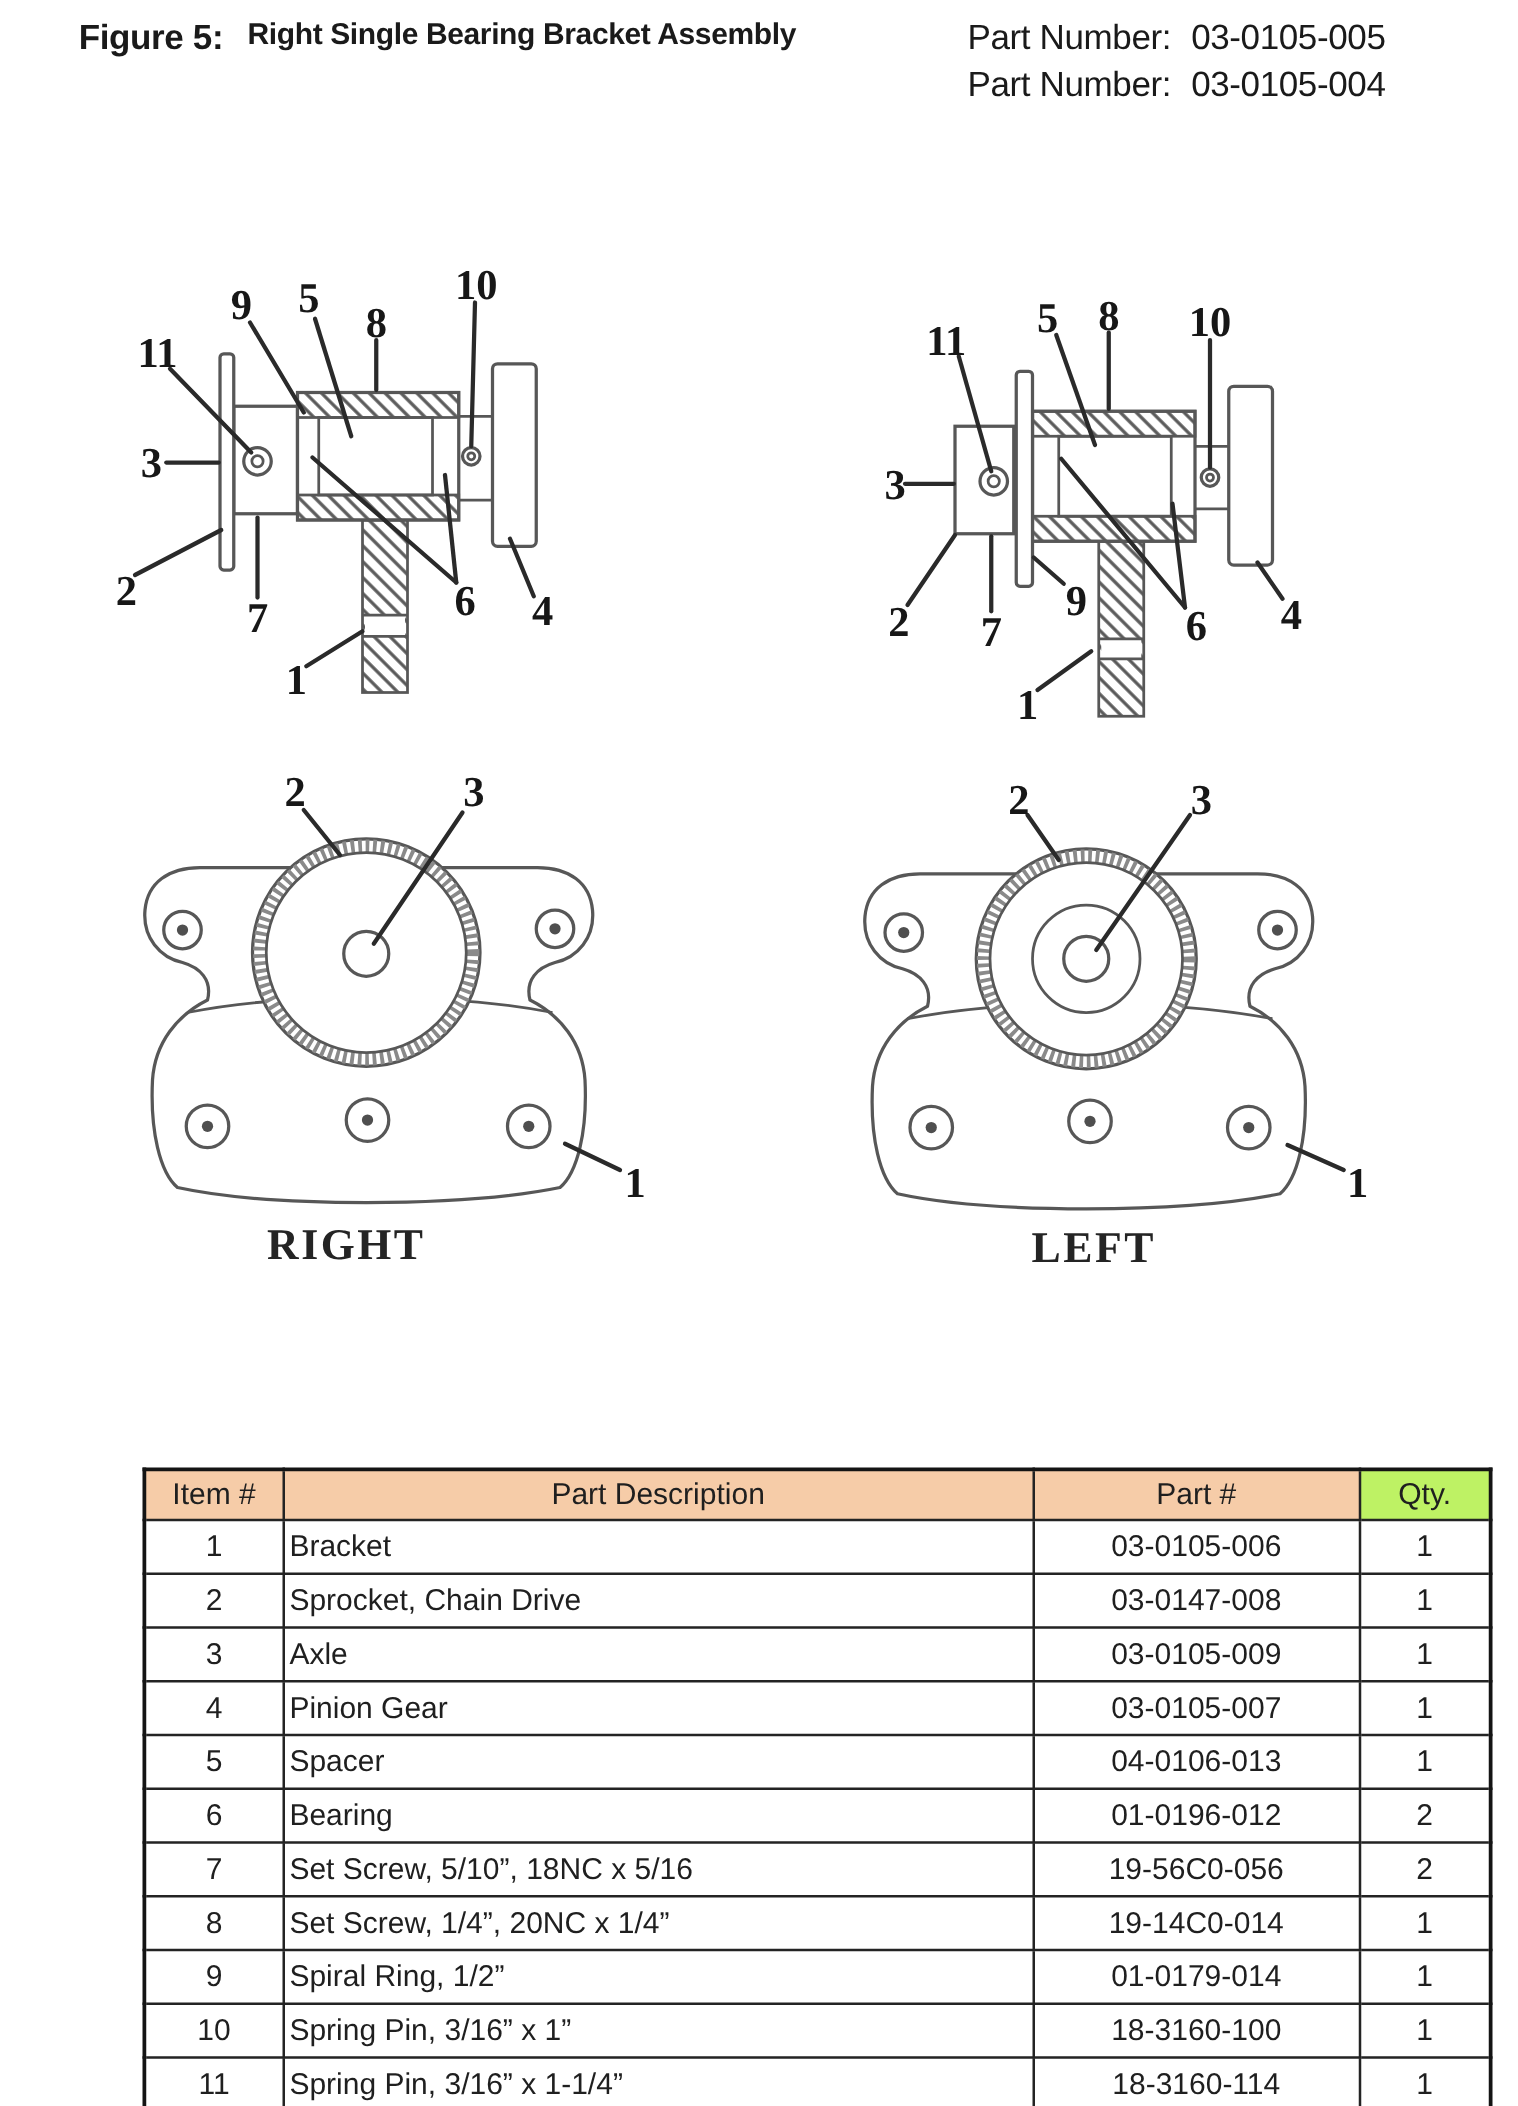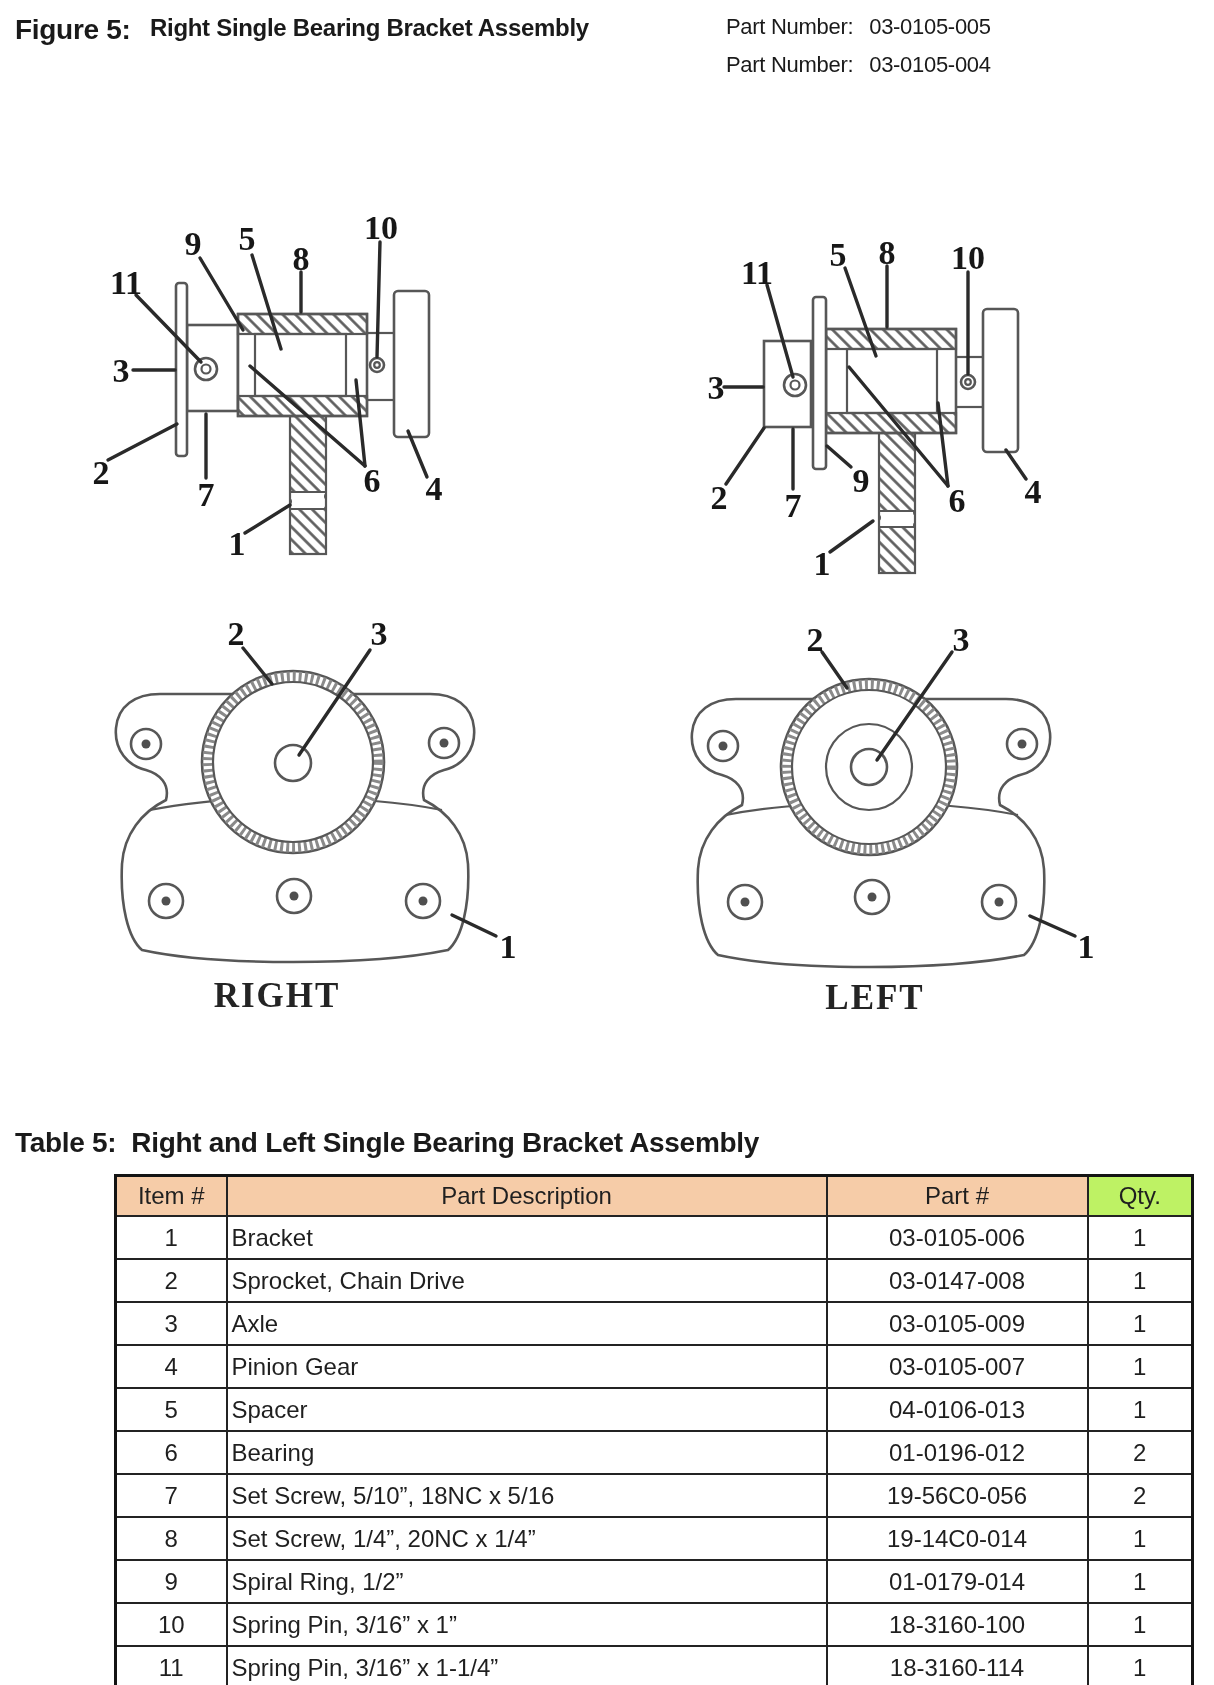--- a/index.html
+++ b/index.html
@@ -5,26 +5,26 @@
   html,body{margin:0;padding:0;background:#ffffff;}
   #page{
     position:relative;
     width:1214px;
     height:1685px;
     background:#ffffff;
     font-family:"Liberation Sans", sans-serif;
     color:#1a1a1a;
     overflow:hidden;
   }
-  .abs{position:absolute;}
+  .abs{position:absolute;margin-left:48px;}
   
   .fig-label{left:15px;top:14px;font-size:28px;font-weight:700;letter-spacing:-0.3px;}
   .fig-t1{left:150px;top:14px;font-size:24px;font-weight:700;letter-spacing:-0.3px;}
   .fig-t2{left:150px;top:52px;font-size:28px;font-weight:700;letter-spacing:-0.3px;}
-  .pn-row{display:flex;gap:16px;font-size:22px;font-weight:400;letter-spacing:-0.3px;}
+  .pn-row{display:flex;gap:16px;font-size:28px;font-weight:400;letter-spacing:-0.3px;}
   .pn-row1{left:726px;top:14px;}
   .pn-row2{left:726px;top:52px;}
   
   svg.art{position:absolute;left:0;top:0;width:1214px;height:1030px;}
   .part{fill:#ffffff;stroke:#575757;stroke-width:2.6px;}
   .part-thin{fill:none;stroke:#575757;stroke-width:2.2px;}
   .hatched{stroke:#575757;stroke-width:2.2px;}
   .ld{stroke:#2a2a2a;stroke-width:3.4px;stroke-linecap:round;fill:none;}
   .co{font:700 34px "Liberation Serif", serif;fill:#171717;}
   .dlabel{font:700 35px "Liberation Serif", serif;fill:#242424;letter-spacing:2px;}
@@ -242,21 +242,20 @@
       </g>
       <g>
         <text class="co" x="815" y="639" dy="0.35em" text-anchor="middle">2</text>
         <text class="co" x="961" y="639" dy="0.35em" text-anchor="middle">3</text>
         <text class="co" x="1086" y="946" dy="0.35em" text-anchor="middle">1</text>
       </g>
       <text class="dlabel" x="875" y="997" dy="0.35em" text-anchor="middle">LEFT</text>
     </g>
   </svg>
 
-  <div class="abs table-title">Table 5:  Right and Left Single Bearing Bracket Assembly</div>
 
   <table class="parts">
     <colgroup>
         <col class="w0">
         <col class="w1">
         <col class="w2">
         <col class="w3">
       </colgroup>
     <thead>
       <tr>

